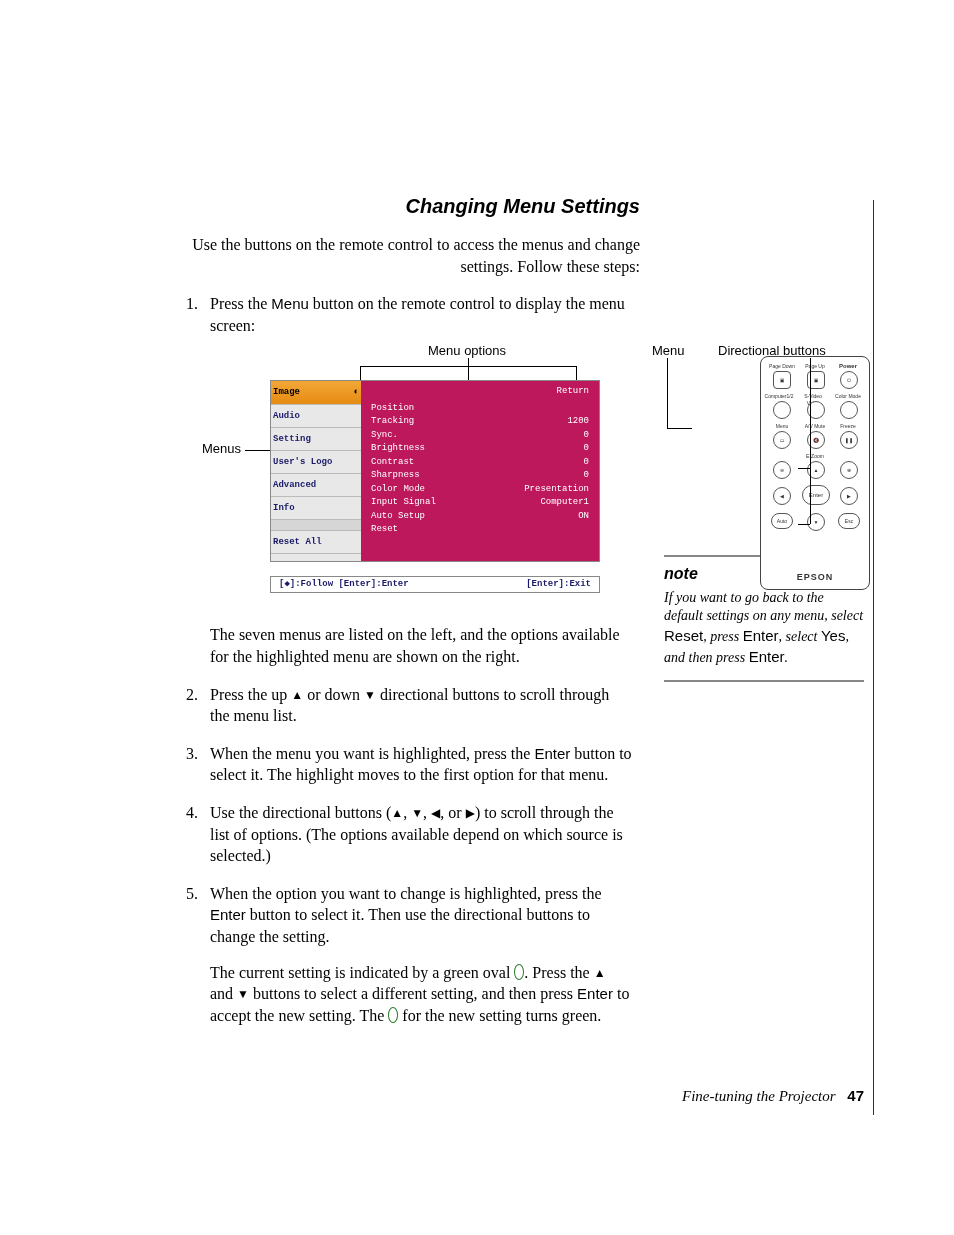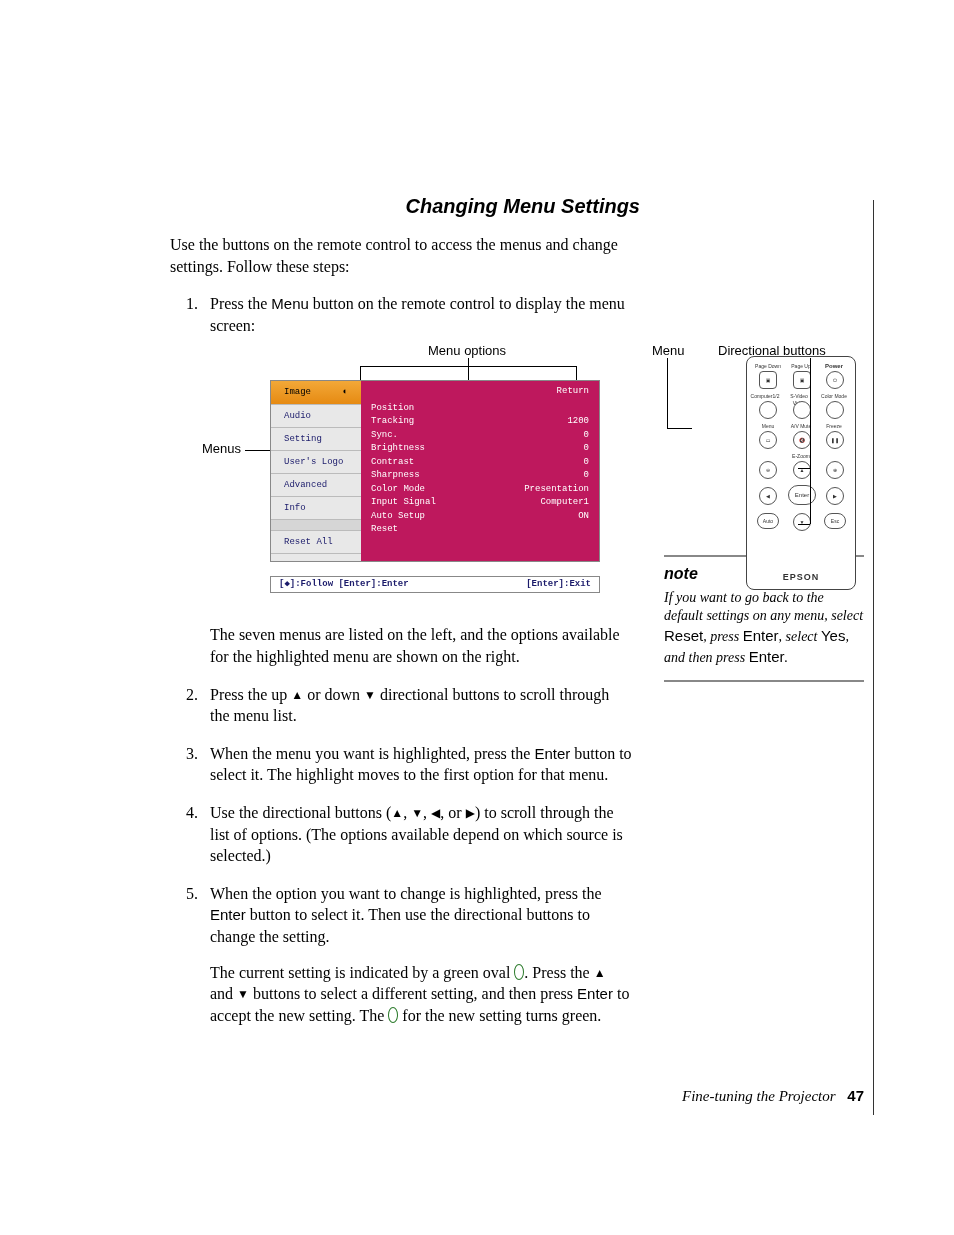--- a/index.html
+++ b/index.html
@@ -31,20 +31,21 @@
     font-family: Arial, Helvetica, sans-serif;
     font-weight: bold;
     font-style: italic;
     font-size: 20px;
     margin: 0 0 10px 0;
     text-align: right;
   }
   .intro {
     font-size: 16px;
     line-height: 1.35;
+    text-align: right;
   }
   ol.steps {
     margin: 8px;
     padding-left: 24px;
     font-size: 16px;
     line-height: 1.35;
   }
   ol.steps > li {
     margin-bottom: 16px;
     padding-left: 8px;
@@ -105,24 +106,24 @@
     height: 180px;
     border: 1px solid #888;
   }
   .osd-menus {
     width: 90px;
     background: #e8e8e8;
     display: flex;
     flex-direction: column;
   }
   .osd-menus .mitem {
-    padding: 5px 13px;
+    padding: 5px 2px;
     border-bottom: 1px solid #bbb;
     color: #1a1a6a;
-    font-weight: normal;
+    font-weight: bold;
     font-size: 9px;
   }
   .osd-menus .mitem.active {
     background: linear-gradient(#f2a838, #e68a12);
     color: #000;
     display: flex;
     justify-content: space-between;
     align-items: center;
   }
   .osd-menus .gap {
@@ -156,21 +157,21 @@
     justify-content: space-between;
     padding: 1px 8px;
     font-size: 9px;
     color: #1a1a6a;
     font-weight: bold;
   }
 
   
   .remote {
     position: absolute;
-    right: 14px;
+    right: 0;
     top: 14px;
     width: 108px;
     height: 232px;
     border: 1px solid #444;
     border-radius: 8px;
     background: #fff;
     font-family: Arial, Helvetica, sans-serif;
   }
   .remote-inner {
     position: relative;

